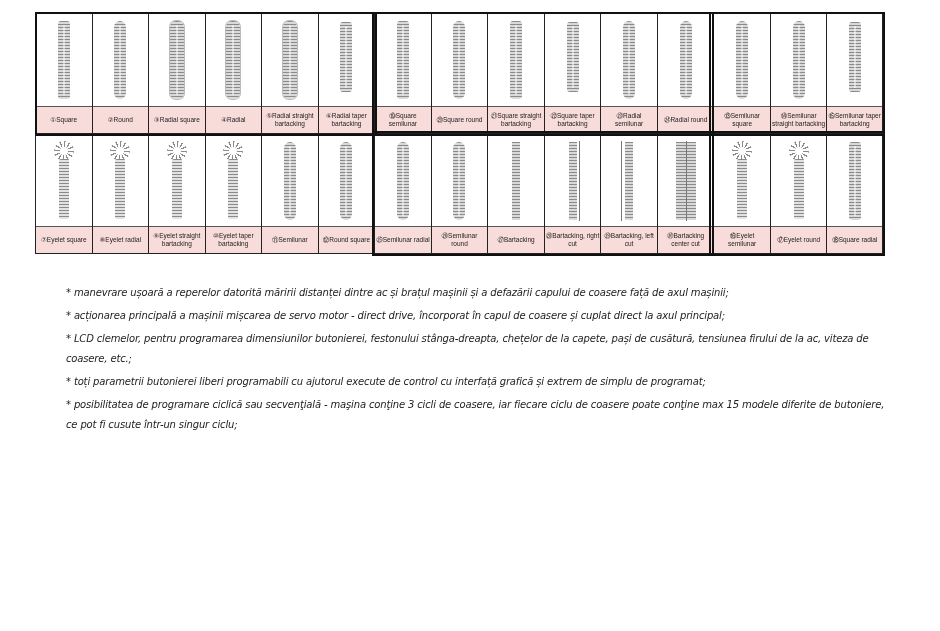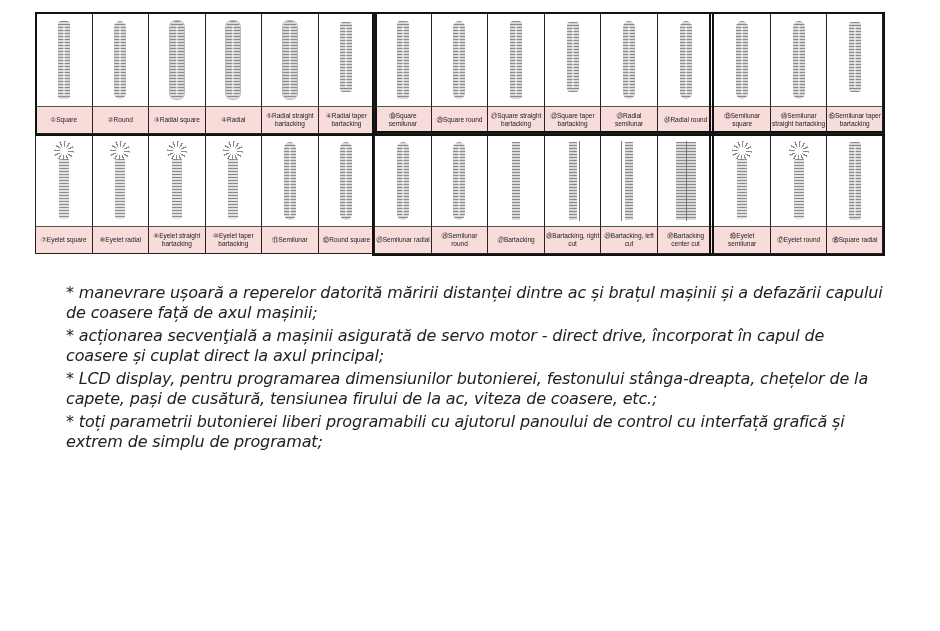--- a/index.html
+++ b/index.html
@@ -25,21 +25,21 @@
   .stitch.taper { height: 70px; margin-bottom: 6px; }
   .stitch.bar { width: 8px; border-radius: 0; }
   .stitch.bar::after { display: none; }
   .cutline { position: absolute; width: 1px; height: 80px; background: #777; }
   .eyelet { position: relative; width: 20px; height: 80px; }
   .eyelet .head { position: absolute; left: 0; top: 0; width: 20px; height: 20px; border-radius: 50%;
       background: repeating-conic-gradient(#8a8a8a 0 10deg, #fff 10deg 30deg); }
   .eyelet .head::after { content: ""; position: absolute; left: 6px; top: 6px; width: 8px; height: 8px; border-radius: 50%; background: #fff; }
   .eyelet .body { position: absolute; left: 5px; top: 18px; width: 10px; height: 60px; background: repeating-linear-gradient(180deg, #8a8a8a 0 1px, #e2e2e2 1px 3px); border-radius: 2px; }
 
-  .text { position: absolute; left: 66px; top: 283px; width: 820px; font-family: "DejaVu Sans", sans-serif; font-style: italic; font-size: 16px; line-height: 20px; color: #222; letter-spacing: -0.15px; }
+  .text { position: absolute; left: 66px; top: 283px; width: 820px; font-family: "DejaVu Sans", sans-serif; font-style: italic; font-size: 10px; line-height: 20px; color: #222; letter-spacing: -0.15px; }
   .text p { margin: 0 0 3px 0; }
 </style>
 </head>
 <body>
 
 <div class="grid">
   <div class="row" id="row1">
       <div class="cell">
         <div class="pic">
           <div class="stitch square"></div>
@@ -247,16 +247,17 @@
 </div>
 
 <div class="grp-border" style="left:35px;top:12px;width:338px;height:120px;"></div>
 <div class="grp-border" style="left:372px;top:12px;width:338px;height:120px;"></div>
 <div class="grp-border" style="left:709px;top:12px;width:172px;height:120px;"></div>
 <div class="grp-border" style="left:372px;top:131px;width:338px;height:121px;"></div>
 <div class="grp-border" style="left:709px;top:131px;width:172px;height:121px;"></div>
 
 <div class="text">
   <p>* manevrare ușoară a reperelor datorită măririi distanței dintre ac și brațul mașinii și a defazării capului de coasere față de axul mașinii;</p>
-  <p>* acționarea secvenţială a mașinii asigurată de servo motor - direct drive, încorporat în capul de coasere și cuplat direct la axul principal;</p>
-  <p>* LCD display, pentru programarea dimensiunilor butonierei, festonului stânga-dreapta, chețelor de la capete, pași de cusătură, tensiunea firului de la ac, viteza de coasere, etc.;</p>
-  <p> * toți parametrii butonierei liberi programabili cu ajutorul panoului de control cu interfață grafică și extrem de simplu de programat;</p>
+  <p>* acționarea principală a mașinii mișcarea de servo motor - direct drive, încorporat în capul de coasere și cuplat direct la axul principal;</p>
+  <p>* LCD clemelor, pentru programarea dimensiunilor butonierei, festonului stânga-dreapta, chețelor de la capete, pași de cusătură, tensiunea firului de la ac, viteza de coasere, etc.;</p>
+  <p> * toți parametrii butonierei liberi programabili cu ajutorul execute de control cu interfață grafică și extrem de simplu de programat;</p>
+  <p>* posibilitatea de programare ciclică sau secvenţială - maşina conţine 3 cicli de coasere, iar fiecare ciclu de coasere poate conţine max 15 modele diferite de butoniere, ce pot fi cusute într-un singur ciclu;</p>
 </div>
 
 </body></html>

